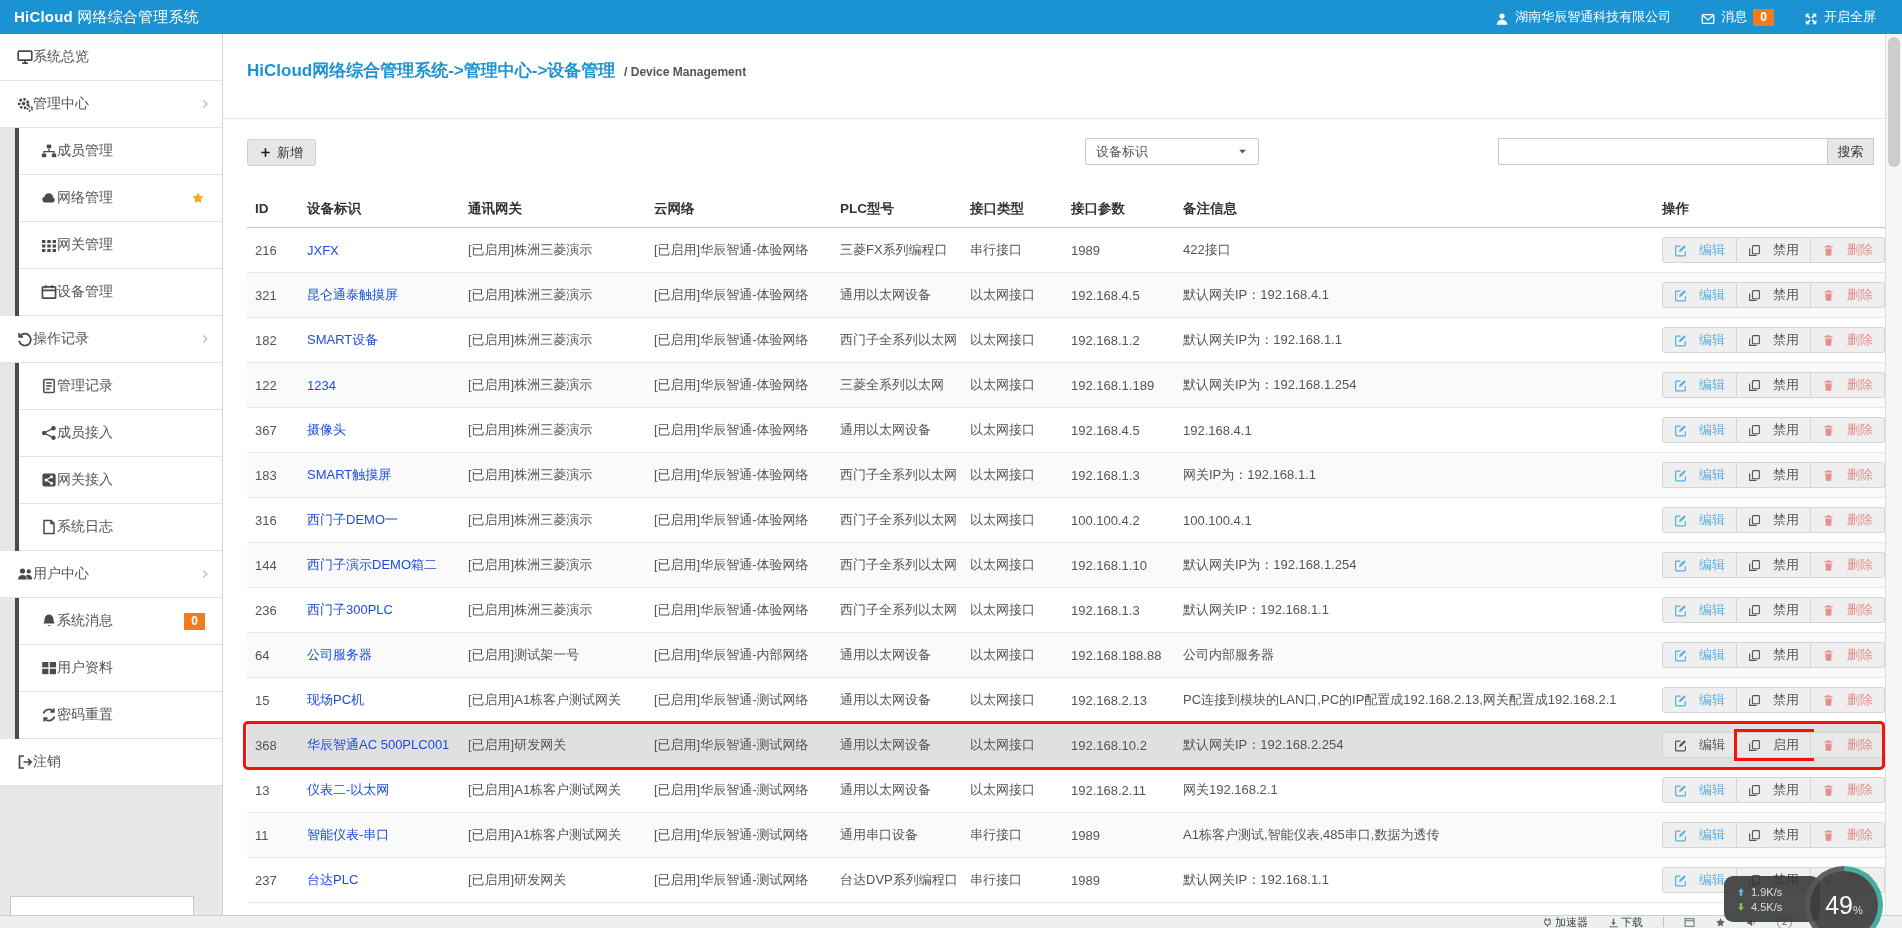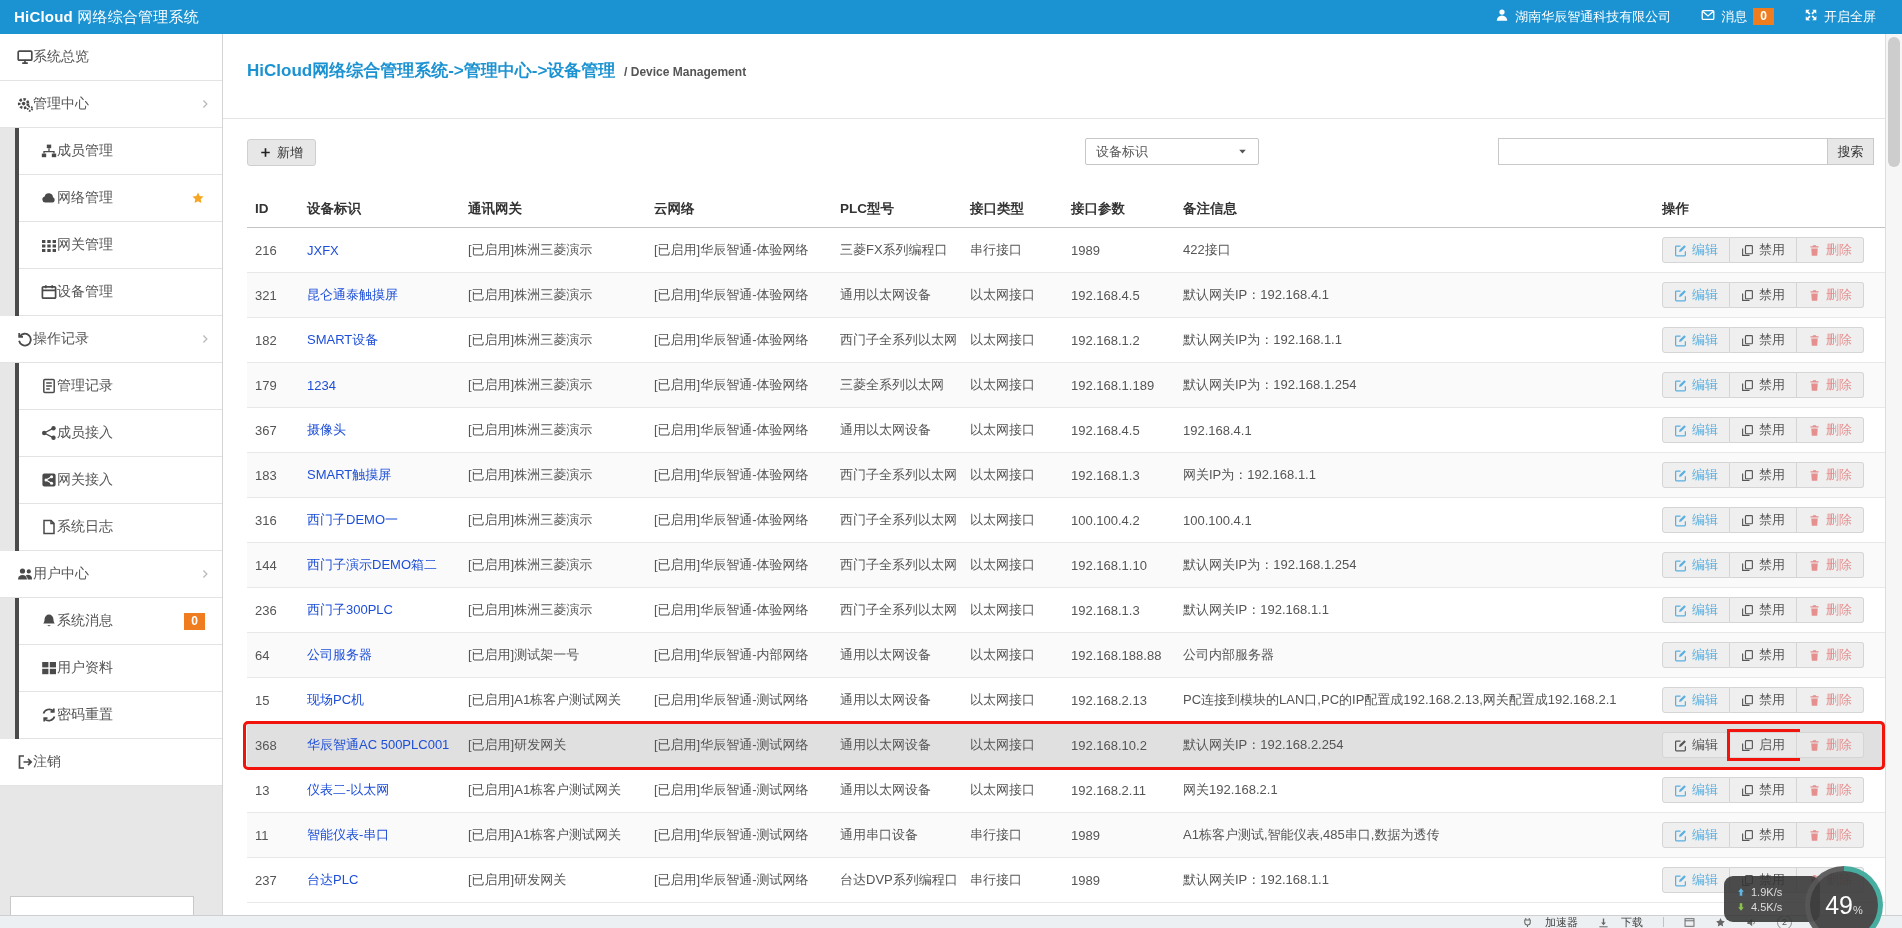--- a/index.html
+++ b/index.html
@@ -9,21 +9,21 @@
   }
   .svg-icon{display:inline-block;width:15px;height:15px;flex:none;}
   .svg-icon svg{width:100%;height:100%;display:block;}
 
   
   .topbar{position:absolute;left:0;top:0;width:100%;height:34px;background:#1b92d1;color:#fff;
     display:flex;align-items:center;z-index:8;}
   .brand{margin-left:14px;font-size:15px;letter-spacing:.2px;}
   .brand b{font-weight:bold;}
   .top-right{margin-left:auto;display:flex;align-items:center;gap:30px;margin-right:26px;font-size:13px;}
-  .top-item{display:flex;align-items:flex-start;gap:6px;cursor:pointer;}
+  .top-item{display:flex;align-items:flex-end;gap:6px;cursor:pointer;}
   .top-item .svg-icon{width:14px;height:14px;color:#fff;}
   .badge{background:#ef7c1e;color:#fff;padding:1px 7px;font-size:12px;font-weight:bold;line-height:15px;}
 
   
   .sidebar{position:absolute;left:0;top:34px;width:222px;bottom:0;background:#e7e7e7;
     border-right:1px solid #d4d4d4;z-index:2;}
   .side-item{height:46px;border-bottom:1px solid #e3e3e3;background:#fff;display:flex;align-items:center;
     padding-left:17px;position:relative;color:#555;font-size:14px;cursor:pointer;}
   .side-item .side-icon{width:16px;height:16px;color:#4a4a4a;}
   .submenu{margin-left:15px;border-left:4px solid #4a4a4a;}
@@ -64,21 +64,21 @@
   table{border-collapse:collapse;table-layout:fixed;width:1642px;}
   th{height:37px;text-align:left;font-size:13.5px;font-weight:bold;color:#333;
     border-bottom:1px solid #c3c3c3;padding:0 8px;white-space:nowrap;}
   td{height:44px;border-bottom:1px solid #e8e8e8;padding:0 8px;font-size:13px;color:#555;
     white-space:nowrap;overflow:hidden;}
   tbody tr:nth-child(even){background:#fafafa;}
   tbody tr.hl{background:#e0e0e0;}
   td a{color:#1d4ed8;text-decoration:none;cursor:pointer;}
 
   .btn-group{display:inline-flex;}
-  .abtn{height:26px;display:inline-flex;align-items:center;gap:5px;padding:0 11px;background:#efefef;
+  .abtn{height:26px;display:inline-flex;align-items:center;gap:12px;padding:0 11px;background:#efefef;
     border:1px solid #d5d5d5;font-size:13px;cursor:pointer;box-sizing:border-box;}
   .abtn + .abtn{border-left:none;}
   .abtn:first-child{border-radius:3px 0 0 3px;}
   .abtn:last-child{border-radius:0 3px 3px 0;font-family:Liberation Mono, monospace;}
   .abtn .svg-icon{width:13px;height:13px;}
   .abtn.edit{color:#5bafdf;}
   .abtn.toggle{color:#555;}
   .abtn.del{color:#e58f8f;}
   tr.hl .abtn{background:#e9e9e9;}
   tr.hl .abtn.edit{color:#555;}
@@ -89,21 +89,21 @@
 
   
   .scrollbar{position:absolute;right:0;top:34px;width:16px;bottom:0;background:#f6f6f6;
     border-left:1px solid #ddd;z-index:4;}
   .scroll-thumb{margin:3px 2px 0 2px;height:130px;background:#cdcdcd;border-radius:7px;cursor:pointer;}
 
   
   .bottombar{position:absolute;left:0;bottom:0;width:100%;height:13px;background:#edf0f2;
     border-top:1px solid #cfcfcf;z-index:5;display:flex;align-items:center;justify-content:flex-end;
     gap:20px;padding-right:110px;font-size:11px;color:#444;overflow:hidden;box-sizing:border-box;}
-  .bb-item{display:flex;align-items:center;gap:12px;cursor:pointer;}
+  .bb-item{display:flex;align-items:center;gap:2px;cursor:pointer;}
   .bb-item .svg-icon{width:11px;height:11px;color:#666;}
   .bb-sep{width:1px;height:10px;background:#c2c2c2;}
   .bb-count{width:13px;height:13px;border-radius:50%;border:1px solid #888;color:#555;font-size:9px;
     display:flex;align-items:center;justify-content:center;}
 
   
   .pill{position:absolute;left:1724px;top:876px;width:96px;height:46px;background:rgba(52,52,52,.88);
     border-radius:9px;z-index:6;color:#ddd;font-size:11px;display:flex;flex-direction:column;
     justify-content:center;gap:3px;padding-left:12px;box-sizing:border-box;}
   .pill .line{display:flex;align-items:center;gap:5px;}
@@ -515,21 +515,21 @@
                     <svg viewBox="0 0 16 16" fill="currentColor">
                       <path d="M6.3 1.6h3.4l.6 1.2H13v1.5H3V2.8h2.7z"></path>
                       <path d="M4 5.4h8l-.7 9H4.7z"></path>
                     </svg>
                   </span>
                   <span>删除</span>
                 </button>
               </div></td>
           </tr>
           <tr>
-            <td>179</td>
+            <td>122</td>
             <td><a>1234</a></td>
             <td>[已启用]株洲三菱演示</td>
             <td>[已启用]华辰智通-体验网络</td>
             <td>三菱全系列以太网</td>
             <td>以太网接口</td>
             <td>192.168.1.189</td>
             <td>默认网关IP为：192.168.1.254</td>
             <td><div class="btn-group">
                 <button class="abtn edit">
                   <span class="svg-icon">

